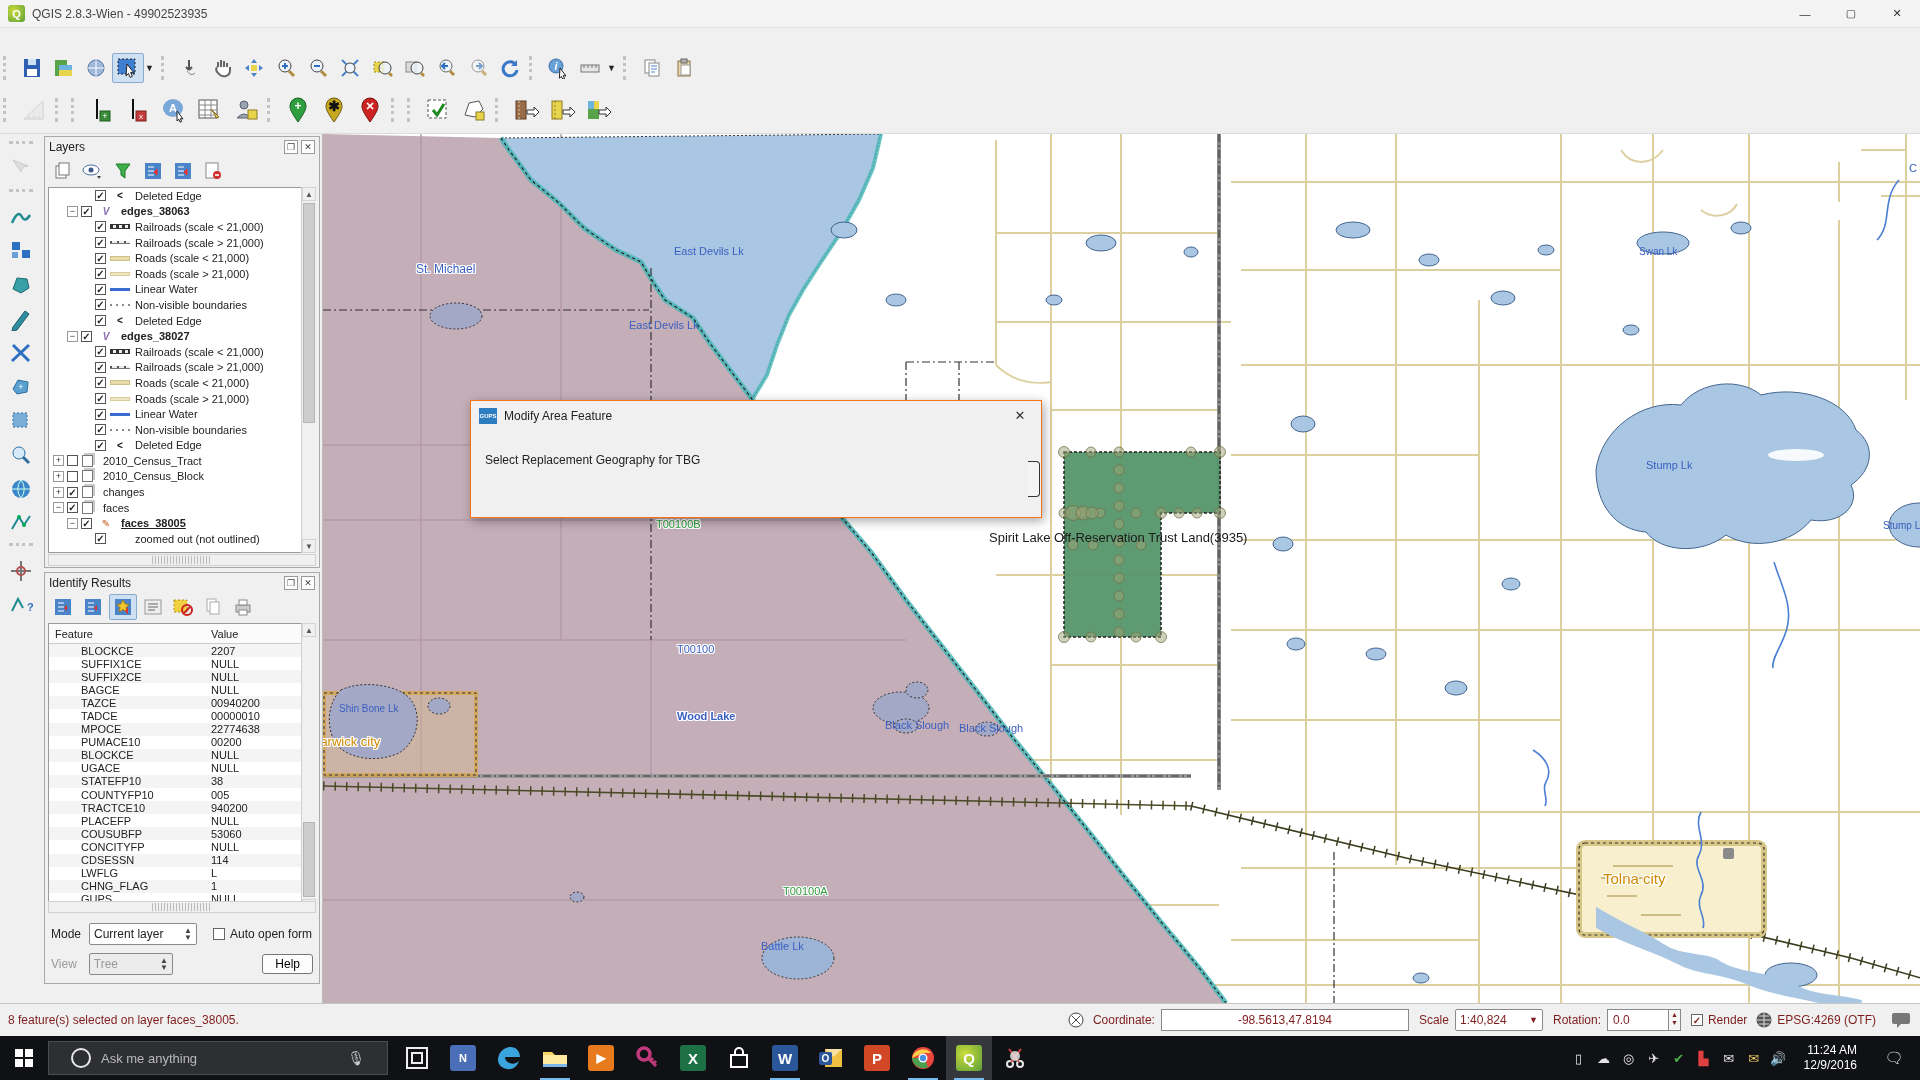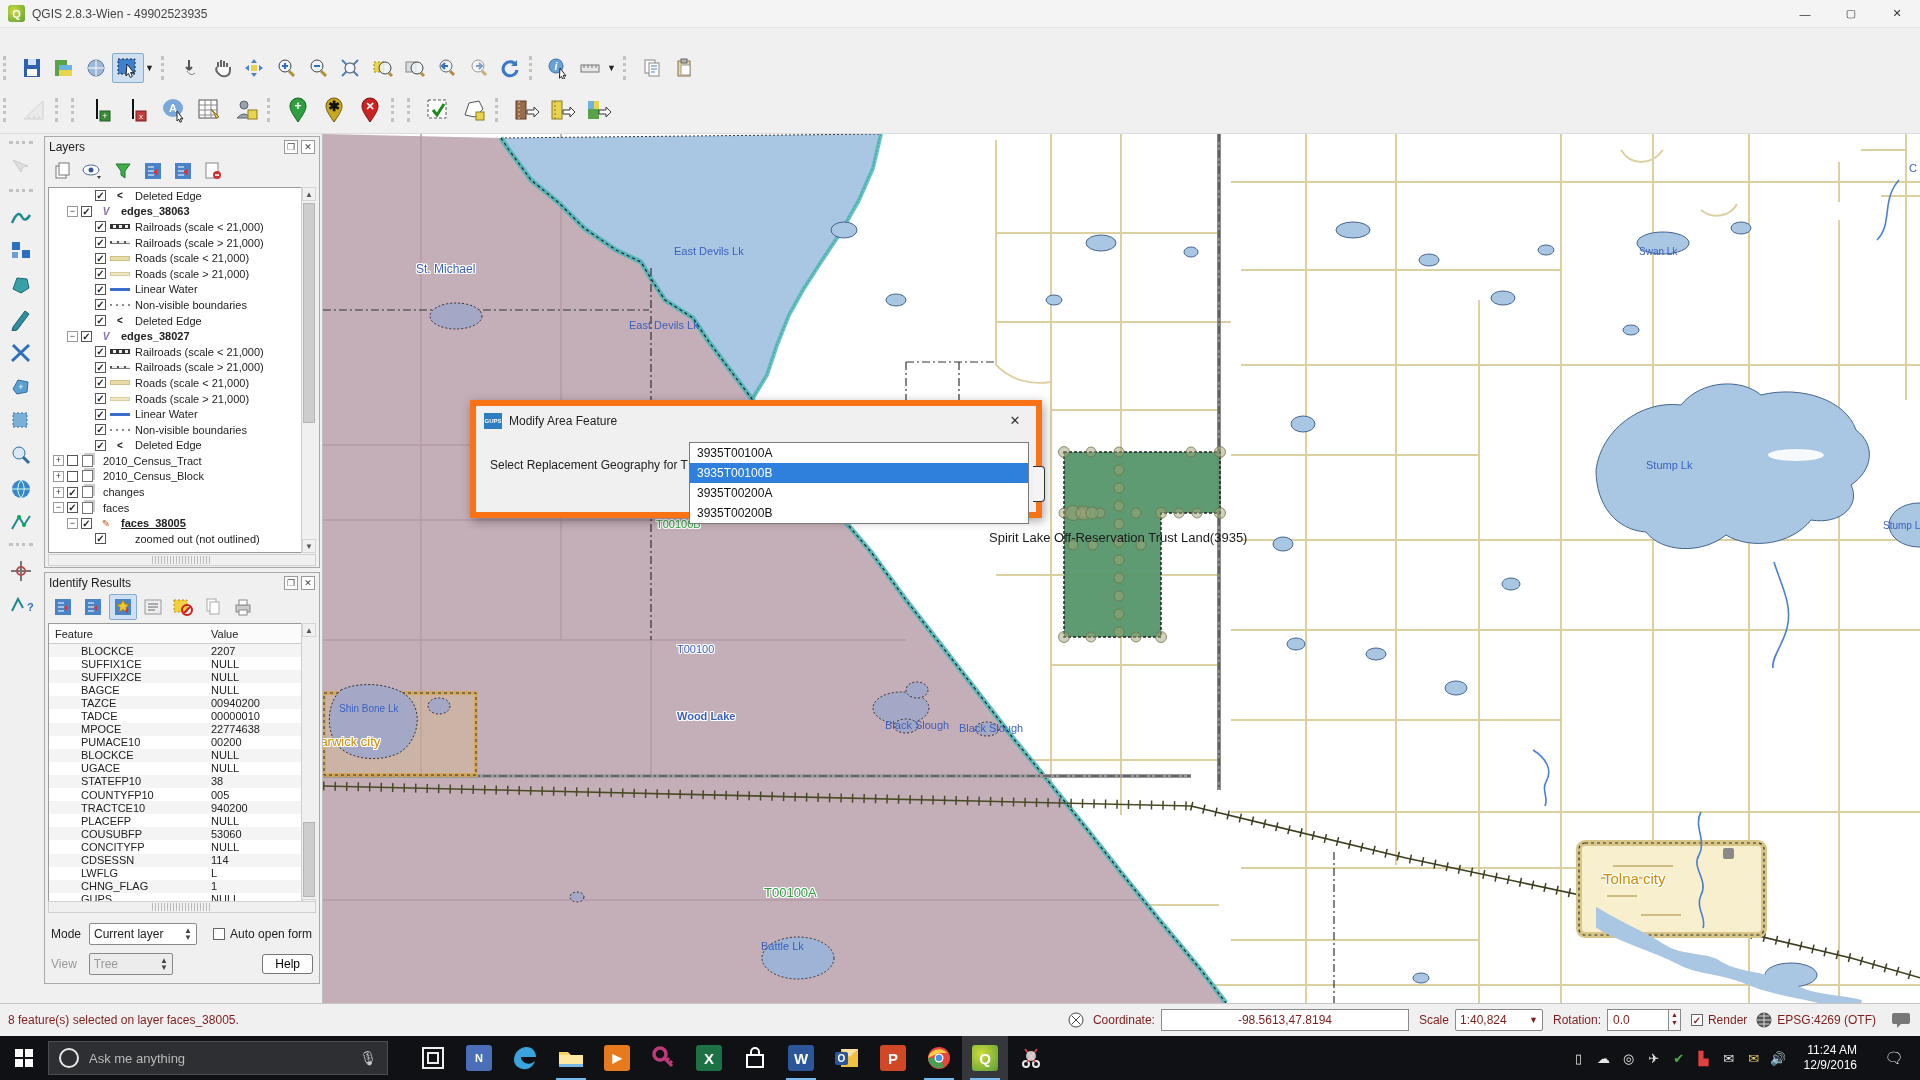--- a/index.html
+++ b/index.html
@@ -71,40 +71,40 @@
 .combo{background:#fff;border:1px solid #8a8a8a;border-radius:2px;height:22px;display:flex;align-items:center;padding:0 4px;gap:6px}
 .combo .spin{font-size:8px;color:#444;line-height:7px}
 .combo.dis{color:#9a9a9a;background:#ececec}
 .btn{border:1px solid #777;border-radius:3px;background:#fdfdfd;padding:2px 12px;font-size:12px}
 .cb{width:12px;height:12px;border:1px solid #666;background:#fff;display:inline-block;margin-right:5px;font-size:10px;line-height:11px;text-align:center;font-weight:bold}
 
 .map{position:absolute;left:322px;top:134px;width:1598px;height:869px;background:#fff;overflow:hidden;border-left:1px solid #bdbdbd}
 .mlabel{position:absolute;white-space:nowrap;font-size:11px;pointer-events:none}
 .mlabel.halo{text-shadow:-1px 0 #fff,1px 0 #fff,0 -1px #fff,0 1px #fff,-1px -1px #fff,1px 1px #fff,1px -1px #fff,-1px 1px #fff}
 
-.dialog{position:absolute;left:470px;top:400px;width:572px;height:118px;background:#f0f0f0;border:6px solid #f97316;box-shadow:2px 3px 10px rgba(0,0,0,.35)}
+.dialog{position:absolute;left:470px;top:400px;width:572px;height:118px;background:#f0f0f0;border:1px solid #f97316;box-shadow:2px 3px 10px rgba(0,0,0,.35)}
 .dtitle{height:29px;display:flex;align-items:center;padding:0 8px;background:#f0f0f0}
 .dico{width:18px;height:16px;background:#2d7dc1;color:#fff;font-size:6px;display:flex;align-items:center;justify-content:center;margin-right:7px;font-weight:bold}
 .dclose{margin-left:auto;font-size:13px;color:#333;width:26px;text-align:center}
 .dlabel{position:absolute;left:14px;top:52px;font-size:12px;color:#222}
 .dlist{position:absolute;left:213px;top:36px;width:340px;background:#fff;border:1px solid #7a7a7a}
 .dopt{height:20px;line-height:20px;padding-left:7px;font-size:12px;color:#111}
 .dopt.sel{background:#2f80dd;color:#fff}
 .okpeek{position:absolute;left:557px;top:60px;width:12px;height:36px;border:1px solid #333;border-left:none;border-radius:0 4px 4px 0;background:#f4f4f4}
 
 .statusbar{position:absolute;left:0;top:1003px;width:1920px;height:33px;background:#f0f0f0;border-top:1px solid #c6c6c6;display:flex;align-items:center;font-size:12px;color:#7f1d1d}
 .sseg{display:flex;align-items:center;padding:0 8px;height:24px}
 .sfield{background:#fff;border:1px solid #8a8a8a;height:22px;display:flex;align-items:center;justify-content:center}
 .spinbox{display:flex}
 .spincol{display:flex;flex-direction:column;font-size:7px;line-height:8px;border:1px solid #8a8a8a;border-left:none;background:#f6f6f6;padding:1px 2px}
 
 .taskbar{position:absolute;left:0;top:1036px;width:1920px;height:44px;background:#101114;display:flex;align-items:center;color:#ddd}
 .tk{height:44px;display:flex;align-items:center;justify-content:center}
 .start{width:48px}
-.search{width:340px;height:34px;background:#2d2f33;border:1px solid #4a4c50;display:flex;align-items:center;color:#b9b9b9;font-size:13px;padding:0 10px;gap:10px;margin-right:22px}
+.search{width:340px;height:34px;background:#2d2f33;border:1px solid #4a4c50;display:flex;align-items:center;color:#b9b9b9;font-size:13px;padding:0 22px;gap:10px;margin-right:6px}
 .corta{width:20px;height:20px;border:2px solid #e8e8e8;border-radius:50%}
 .mic{margin-left:auto;font-size:14px;color:#cfcfcf}
 .tapp{width:46px;position:relative}
 .tapp .ul{position:absolute;bottom:0;left:8px;right:8px;height:2px;background:#76b9ed}
 .tapp.activeapp{background:#35373c}
 .sq{width:26px;height:26px;border-radius:3px;display:flex;align-items:center;justify-content:center;font-weight:bold;font-size:15px;color:#fff}
 .tray{margin-left:auto;display:flex;align-items:center;gap:9px;padding-right:6px}
 .trayico{font-size:13px;color:#e6e6e6;width:16px;text-align:center}
 .clock{text-align:right;font-size:12px;line-height:15px;color:#fff;padding:0 8px}
 .acenter{width:40px;text-align:center;font-size:15px}
@@ -958,45 +958,39 @@
         <span class="mlabel halo" style="left: 93px; top: 128px; color: rgb(58, 95, 192); font-size: 12px;">St. Michael</span>
         <span class="mlabel" style="left: 351px; top: 111px; color: rgb(58, 95, 192); font-size: 11px;">East Devils Lk</span>
         <span class="mlabel" style="left: 306px; top: 185px; color: rgb(58, 95, 192); font-size: 11px;">East Devils Lk</span>
         <span class="mlabel halo" style="left: 333px; top: 384px; color: rgb(47, 158, 63); font-size: 11px;">T00100B</span>
         <span class="mlabel halo" style="left: 354px; top: 509px; color: rgb(58, 95, 192); font-size: 11px;">T00100</span>
         <span class="mlabel halo" style="left: 354px; top: 576px; color: rgb(58, 95, 192); font-size: 11px; font-weight: bold;">Wood Lake</span>
         <span class="mlabel" style="left: 16px; top: 569px; color: rgb(58, 95, 192); font-size: 10px;">Shin Bone Lk</span>
         <span class="mlabel halo" style="left: -12px; top: 600px; color: rgb(207, 138, 0); font-size: 13px;">warwick city</span>
         <span class="mlabel" style="left: 562px; top: 585px; color: rgb(58, 95, 192); font-size: 11px;">Black Slough</span>
         <span class="mlabel" style="left: 636px; top: 588px; color: rgb(58, 95, 192); font-size: 11px;">Black Slough</span>
-        <span class="mlabel halo" style="left: 441px; top: 751px; color: rgb(47, 158, 63); font-size: 13px;">T00100A</span>
+        <span class="mlabel halo" style="left: 460px; top: 751px; color: rgb(47, 158, 63); font-size: 11px;">T00100A</span>
         <span class="mlabel" style="left: 438px; top: 806px; color: rgb(58, 95, 192); font-size: 11px;">Battle Lk</span>
         <span class="mlabel" style="left: 666px; top: 396px; color: rgb(26, 26, 26); font-size: 13px;">Spirit Lake Off-Reservation Trust Land(3935)</span>
         <span class="mlabel" style="left: 1316px; top: 112px; color: rgb(58, 95, 192); font-size: 10px;">Swan Lk</span>
         <span class="mlabel" style="left: 1323px; top: 325px; color: rgb(58, 95, 192); font-size: 11px;">Stump Lk</span>
         <span class="mlabel" style="left: 1560px; top: 386px; color: rgb(58, 95, 192); font-size: 10px;">Stump Lk</span>
         <span class="mlabel halo" style="left: 1280px; top: 736px; color: rgb(207, 138, 0); font-size: 15px;">Tolna city</span>
         <span class="mlabel" style="left: 1586px; top: 28px; color: rgb(58, 95, 192); font-size: 11px;">C</span>
       </div>
   </div>
 
   <div class="dialog">
     <div class="dtitle">
       <div class="dico">GUPS</div>
       <span>Modify Area Feature</span>
       <div class="dclose">✕</div>
     </div>
     <div class="dlabel">Select Replacement Geography for TBG</div>
     <div class="okpeek"></div>
-    <div class="dlist">
-        <div class="dopt">3935T00100A</div>
-        <div class="dopt sel">3935T00100B</div>
-        <div class="dopt">3935T00200A</div>
-        <div class="dopt">3935T00200B</div>
-      </div>
   </div>
 
   <div class="statusbar">
     <div class="sseg" style="width:322px">8 feature(s) selected on layer faces_38005.</div>
     <div style="flex:1"></div>
     <div class="sseg">
       <svg width="18" height="18">
           <circle cx="9" cy="9" r="7" fill="#fff" stroke="#444"></circle>
           <path d="M5,5 q4,4 8,8 M13,5 q-4,4 -8,8" stroke="#444" fill="none"></path>
         </svg>

